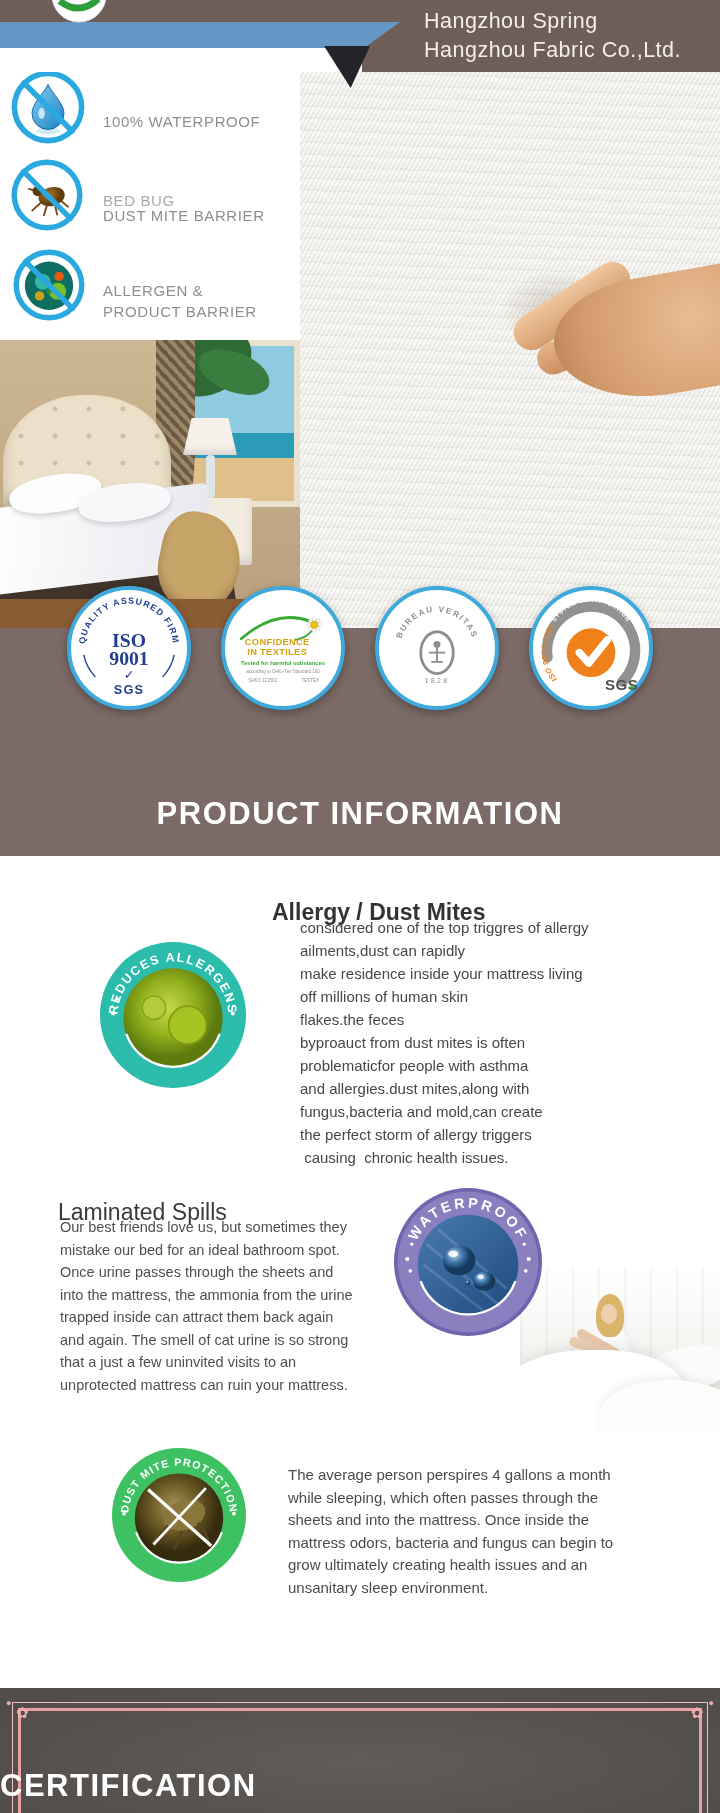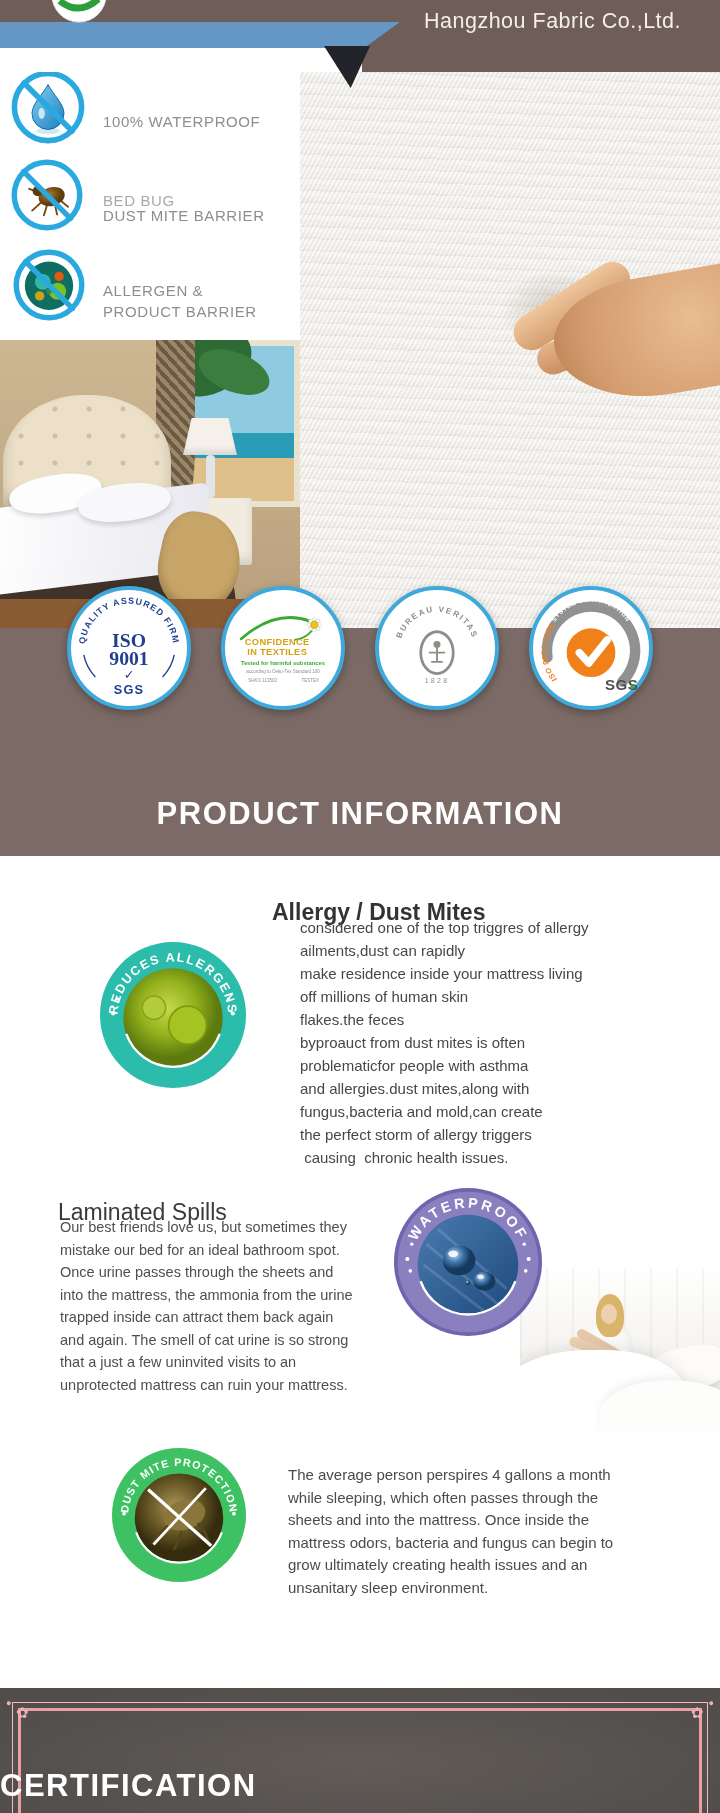--- a/index.html
+++ b/index.html
@@ -184,20 +184,21 @@
     <div class="hdr-blue"></div>
     <div class="hdr-fold"></div>
     <div class="logo">
       <svg viewBox="0 0 60 60">
         <circle cx="30" cy="30" r="28" fill="#ffffff" stroke="#e2e2e2" stroke-width="1"></circle>
         <path d="M 10,36 Q 30,52 50,34" stroke="#2e9e3a" stroke-width="7" fill="none"></path>
         <path d="M 14,26 Q 30,40 46,24" stroke="#7cc142" stroke-width="5" fill="none"></path>
       </svg>
     </div>
     <div class="company">
+      <div>Hangzhou Spring</div>
       <div>Hangzhou Fabric Co.,Ltd.</div>
     </div>
   </header>
 
   <div class="fico" style="left:8px;top:67px;">
     <svg viewBox="0 0 100 100">
       <defs>
           <linearGradient id="dropg" x1="0" y1="0" x2="1" y2="1">
         <stop offset="0%" stop-color="#7fd0f2"></stop>
             <stop offset="100%" stop-color="#1e7fc0"></stop>

